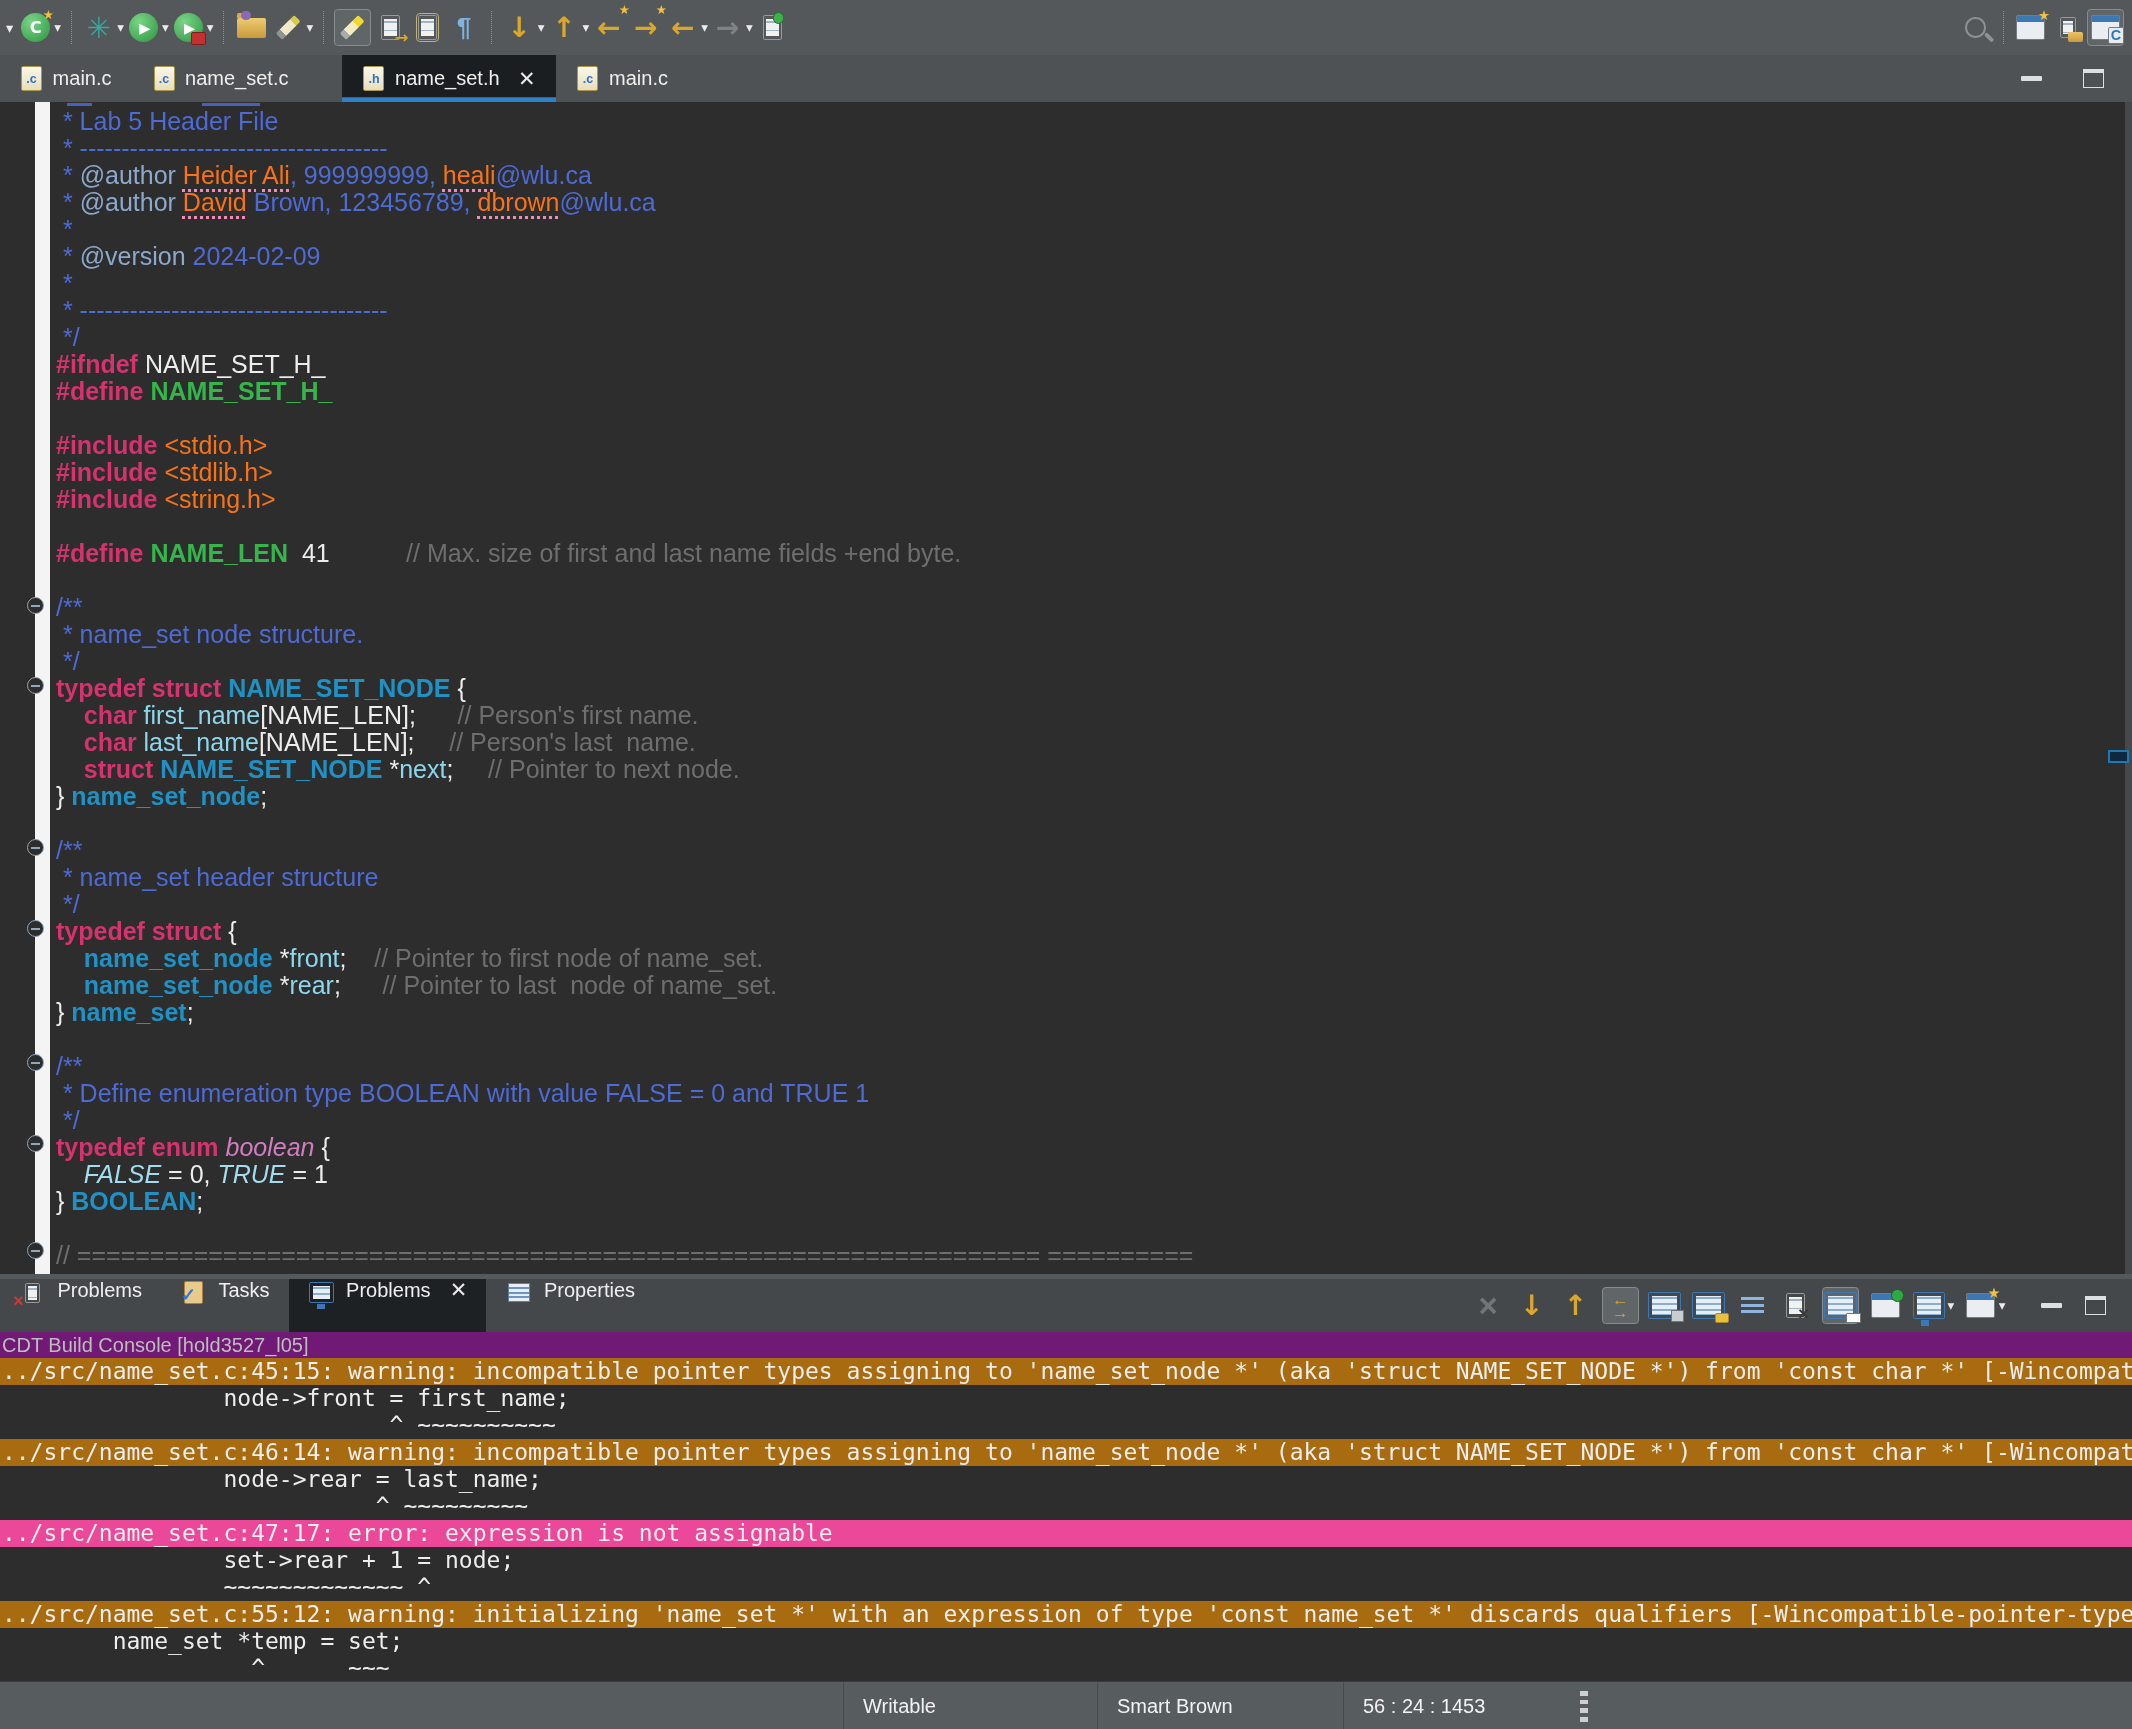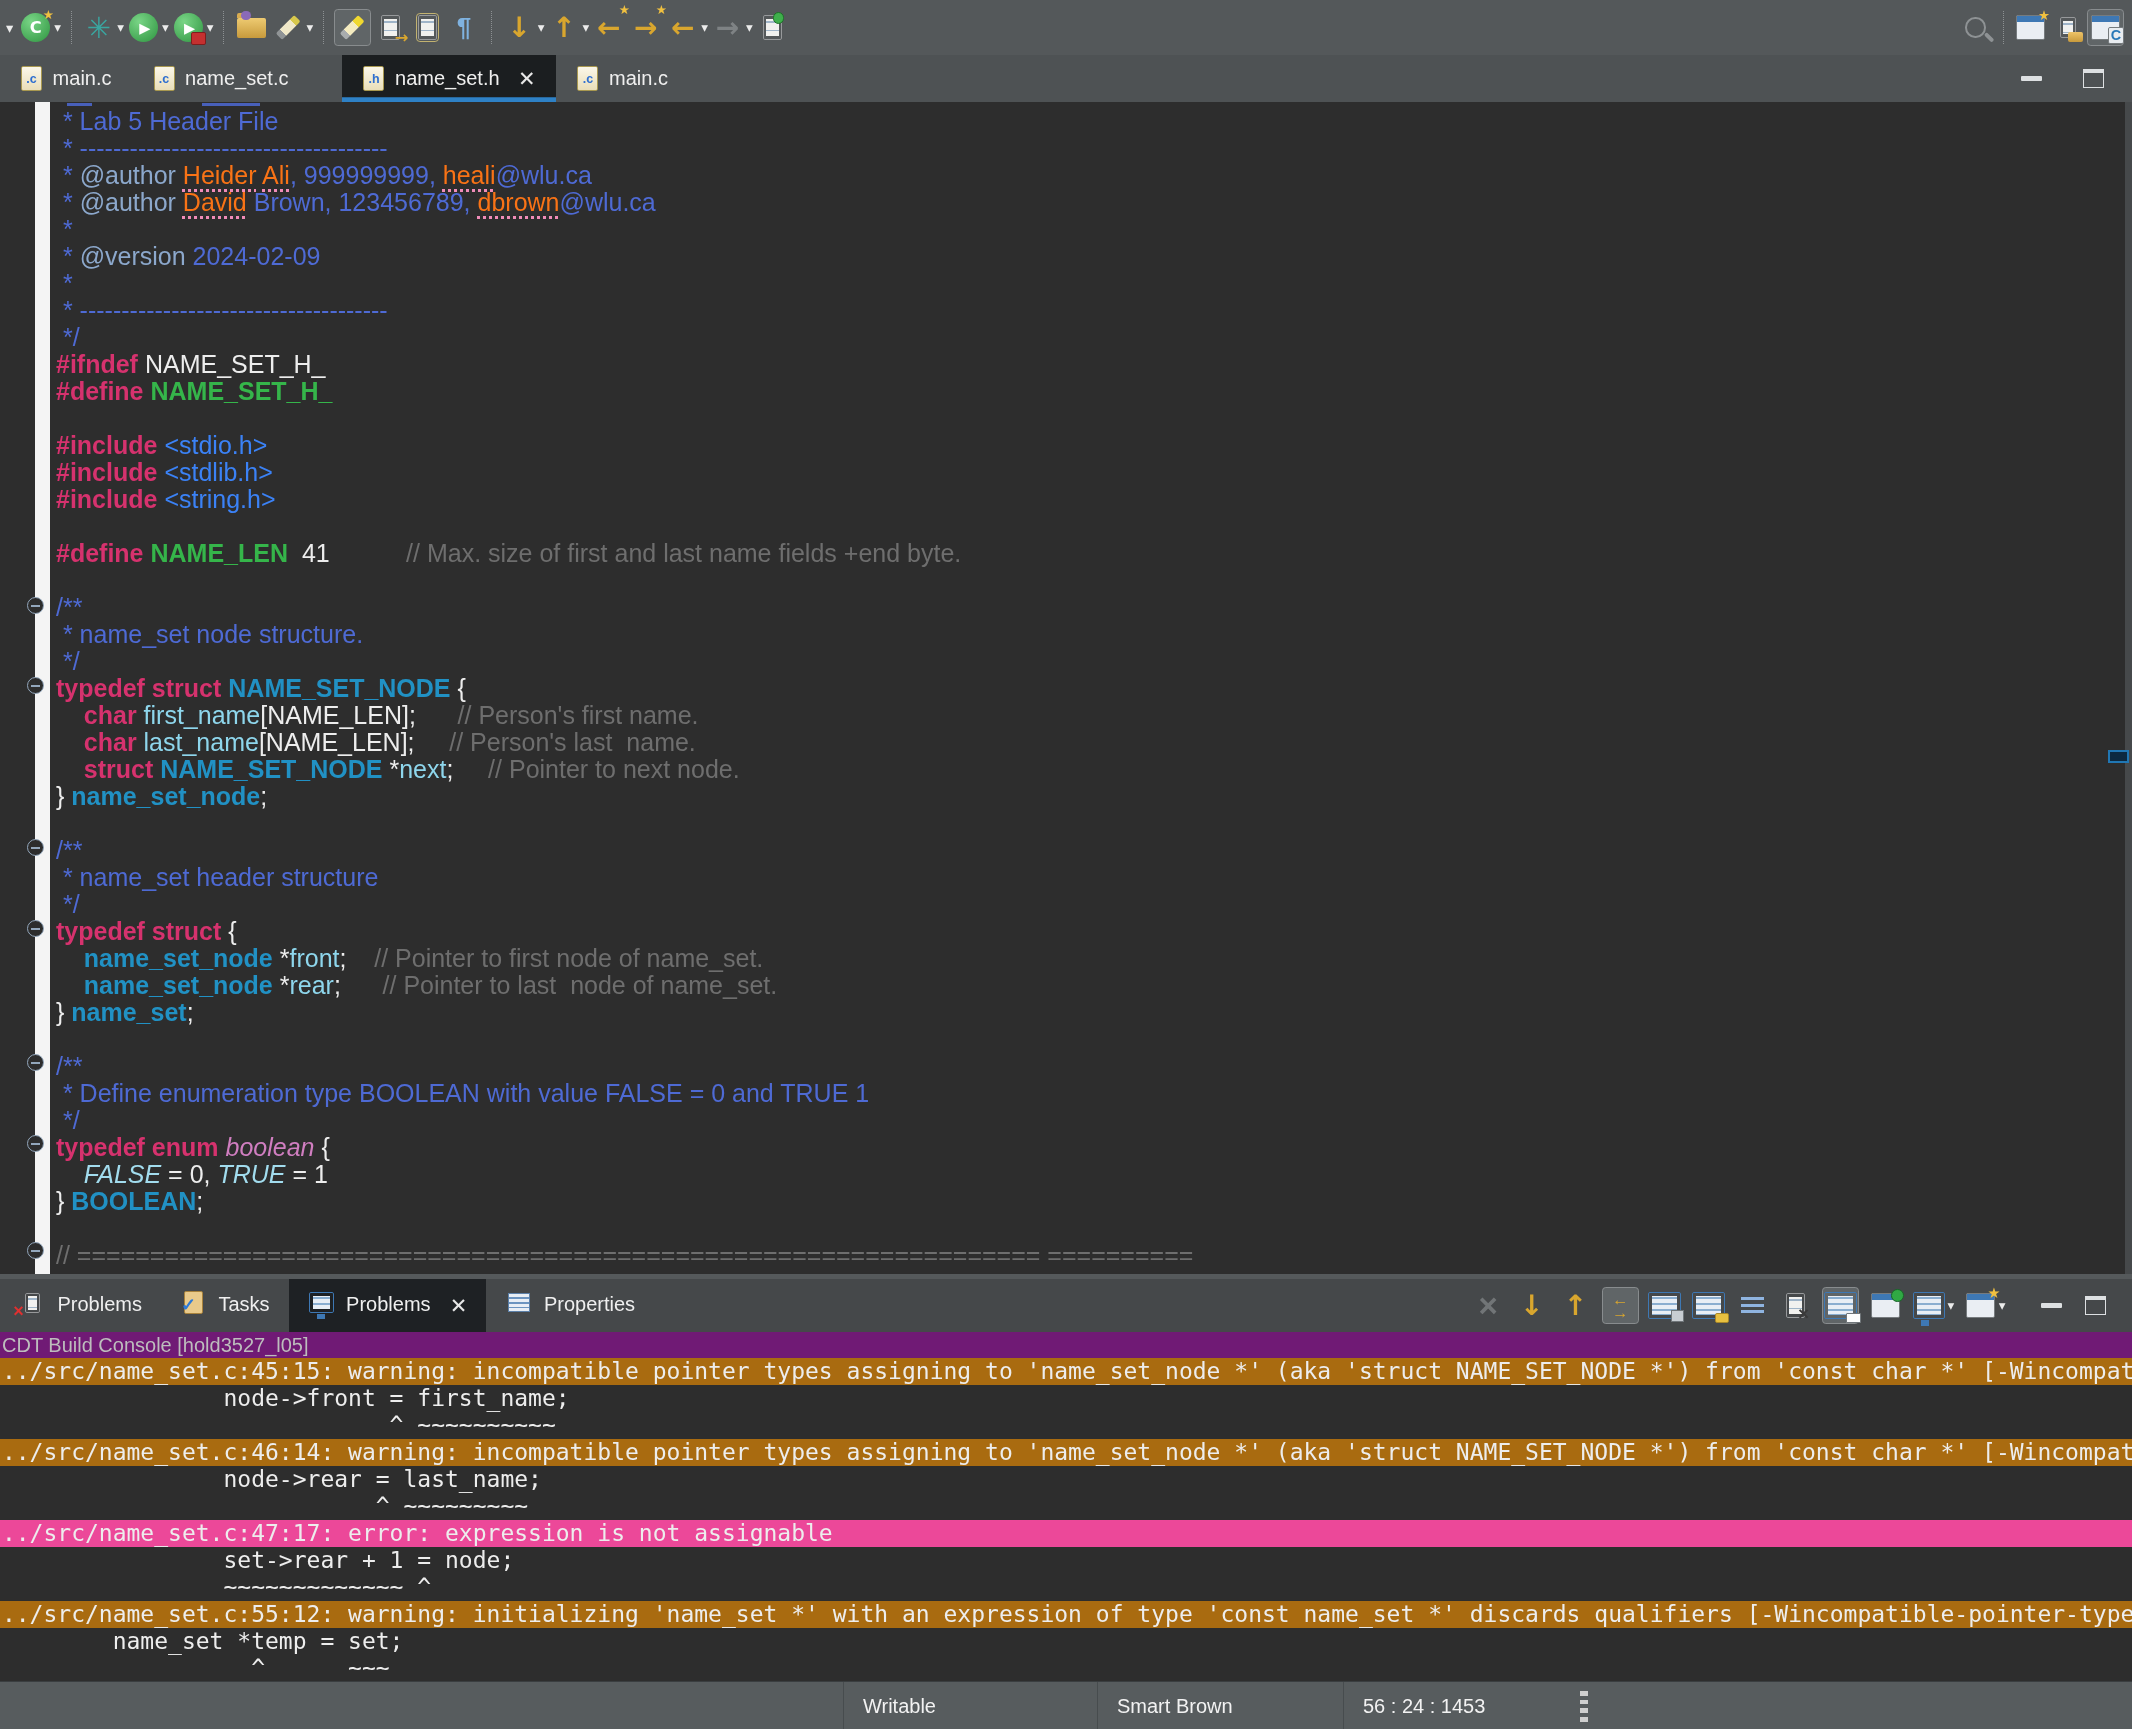--- a/index.html
+++ b/index.html
@@ -96,38 +96,38 @@
   
   .editor{position:absolute;left:0;top:102px;width:2133px;height:1172px;background:#2D2D2D;overflow:hidden;}
   .wstrip{position:absolute;left:35px;top:0;width:15.4px;height:100%;background:#F4F4F4;}
   .code{position:absolute;left:56px;top:5.8px;font-family:Liberation Sans, sans-serif;font-size:25px;
         line-height:27px;white-space:pre;}
   .cl{height:27px;}
   .s-cmt{color:#4E6AD4}.s-tag{color:#8CA8CC}
   .s-mis{color:#f97316;text-decoration:underline dotted #F08CB8;text-decoration-thickness:2.9px;text-underline-offset:4.8px;}
   .s-pp,.s-kw{color:#D6326E;font-weight:bold}
   .s-mac{color:#35B54A;font-weight:bold}
-  .s-inc{color:#3b82f6}
+  .s-inc{color:#f97316}
   .s-w{color:#EDEDED}
   .s-c{color:#6E6E6E}
   .s-type{color:#2191C4;font-weight:bold}
   .s-mem{color:#8ED6EC}
   .s-en{color:#D07EC0;font-style:italic}
   .s-ec{color:#A2DCEE;font-style:italic}
   .foldmk{position:absolute;left:27px;width:17.3px;height:17.3px;border:1.9px solid #93A7BC;border-radius:50%;
         box-sizing:border-box;background:#2D2D2D;display:flex;align-items:center;justify-content:center;}
   .foldmk::before{content:"";width:8.6px;height:1.9px;background:#93A7BC;}
   .remnant{position:absolute;top:1px;height:2.9px;background:#4E6AD4;opacity:.85;}
   .ovruler{position:absolute;right:0;top:0;width:7.7px;height:100%;background:#46494B;}
   .ovmark{position:absolute;left:2108px;top:648px;width:21px;height:12.5px;background:#0C2940;
         border:2.9px solid #2077B4;box-sizing:border-box;}
   .sash{position:absolute;left:0;top:1274px;width:2133px;height:4.8px;background:#55595B;}
   
   .ptabbar{position:absolute;left:0;top:1279px;width:2133px;height:53px;background:#45484A;display:flex;align-items:stretch;}
-  .ptab{display:flex;align-items:flex-end;padding:16px 19px;color:#EFEFEF;font-size:20px;gap:11.5px;}
+  .ptab{display:flex;align-items:flex-start;padding:0 19px;color:#EFEFEF;font-size:20px;gap:11.5px;}
   .ptab.active{background:#1E2124;}
   .ptab .pg{width:15.4px;height:20px;padding:1.9px;}
   .k-problems{position:relative;}
   .k-problems::after{content:"×";position:absolute;left:-5.8px;bottom:-5.8px;color:#E03030;font-weight:bold;font-size:18px;}
   .clip{width:17.3px;height:21px;background:#E9CA8B;border:1px solid #A8823C;border-radius:1.9px;position:relative;}
   .clip::after{content:"✓";position:absolute;left:-3.8px;bottom:-2.9px;color:#2D7AD8;font-weight:bold;font-size:18px;}
   .tbl{width:20px;height:17.3px;background:#E8EEF5;border:1px solid #5C80A8;
        background-image:repeating-linear-gradient(#0000 0 2.9px,#6C94C0 2.9px 4.8px);}
   .ptools{margin-left:auto;display:flex;align-items:center;gap:6.7px;padding-right:19px;}
   .gapsep{width:13.4px;}

